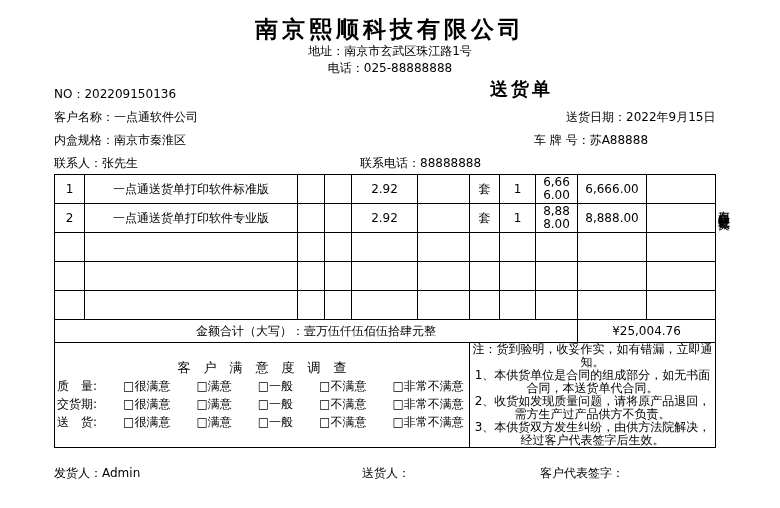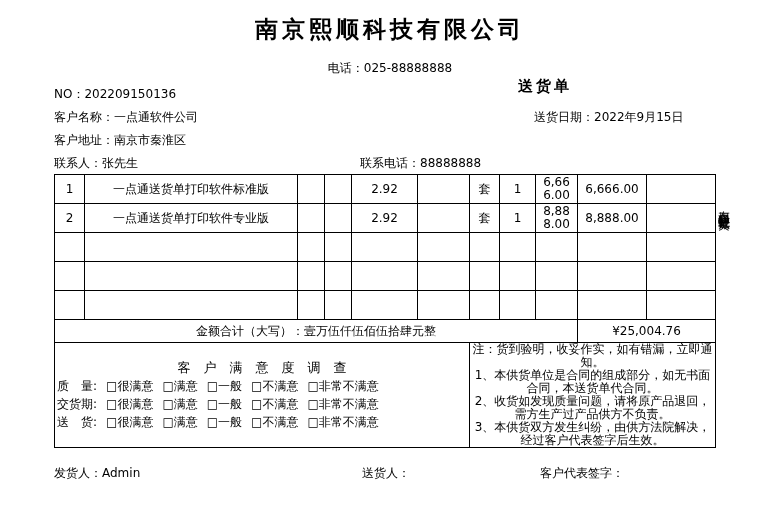--- a/index.html
+++ b/index.html
@@ -14,23 +14,23 @@
 
   
   .company-name { position:absolute; top:14px; left:0; width:780px; text-align:center;
                   font-size:23px; font-weight:bold; letter-spacing:4px; }
   .company-address { position:absolute; top:43px; left:0; width:780px; text-align:center; font-size:12px; }
   .company-phone { position:absolute; top:60px; left:0; width:780px; text-align:center; font-size:12px; }
 
   
   .fld { position:absolute; white-space:nowrap; font-size:12px; }
   .fld-no        { left:54px;  top:86px;  }
-  .doc-title     { position:absolute; left:518px; top:77px; font-size:15px; font-weight:bold; letter-spacing:3px; white-space:nowrap; }
+  .doc-title     { position:absolute; left:490px; top:77px; font-size:18px; font-weight:bold; letter-spacing:3px; white-space:nowrap; }
   .fld-custname  { left:54px;  top:109px; }
-  .fld-date      { left:534px; top:109px; }
+  .fld-date      { left:566px; top:109px; }
   .fld-custaddr  { left:54px;  top:132px; }
   .fld-plate     { left:534px; top:132px; }
   .fld-contact   { left:54px;  top:155px; }
   .fld-phone     { left:360px; top:155px; }
 
   
   table.items { position:absolute; left:54px; top:174px; width:661px;
                 border-collapse:collapse; table-layout:fixed; }
   table.items th, table.items td {
     border:1px solid #000; font-weight:normal; font-size:12px;
@@ -40,21 +40,21 @@
   tr.data td { height:29px; }
   td.cell-name { text-align:left; padding-left:4px; }
   td.cell-price { word-break:break-all; line-height:13px; }
   tr.total td { height:23px; }
   td.total-label { text-align:left; padding-left:4px; white-space:nowrap; }
   td.total-amount { text-align:left; padding-left:3px; white-space:nowrap; }
 
   
   td.survey-cell { height:97px; vertical-align:top; text-align:left; padding:2px 2px 0 2px; }
   .survey-title { text-align:center; margin-top:0; white-space:nowrap; font-size:13px; }
-  .survey-row { display:flex; gap:9px; margin-top:1px; white-space:nowrap; }
+  .survey-row { display:flex; gap:26px; margin-top:1px; white-space:nowrap; }
   .survey-row .lbl { white-space:pre; }
   td.notes-cell { vertical-align:top; text-align:left; padding:1px 2px 0 3px; }
   .note-line { font-size:12px; line-height:13px; word-break:break-all; }
 
   
   .side-text { position:absolute; left:716px; top:201px; width:15px;
                writing-mode:vertical-rl; text-orientation:upright;
                font-size:12px; letter-spacing:1px; line-height:14px; white-space:nowrap; }
 
   
@@ -63,27 +63,29 @@
   .sig-shipper { left:54px; }
   .sig-deliverer { left:362px; }
   .sig-customer { left:540px; }
 </style>
 </head>
 <body>
 
 <div class="sheet">
 
   <div class="company-name">南京熙顺科技有限公司</div>
+  <div class="company-address">地址：南京市玄武区珠江路1号</div>
   <div class="company-phone">电话：025-88888888</div>
 
   <div class="fld fld-no">NO：202209150136</div>
   <div class="doc-title">送货单</div>
   <div class="fld fld-custname">客户名称：一点通软件公司</div>
   <div class="fld fld-date">送货日期：2022年9月15日</div>
-  <div class="fld fld-custaddr">客户地址：南京市秦淮区</div>
+  <div class="fld fld-custaddr">内盒规格：南京市秦淮区</div>
+  <div class="fld fld-plate">车 牌 号：苏A88888</div>
   <div class="fld fld-contact">联系人：张先生</div>
   <div class="fld fld-phone">联系电话：88888888</div>
 
   <table class="items">
     <colgroup>
       <col style="width:30px">
         <col style="width:213px">
         <col style="width:27px">
         <col style="width:27px">
       <col style="width:66px">

